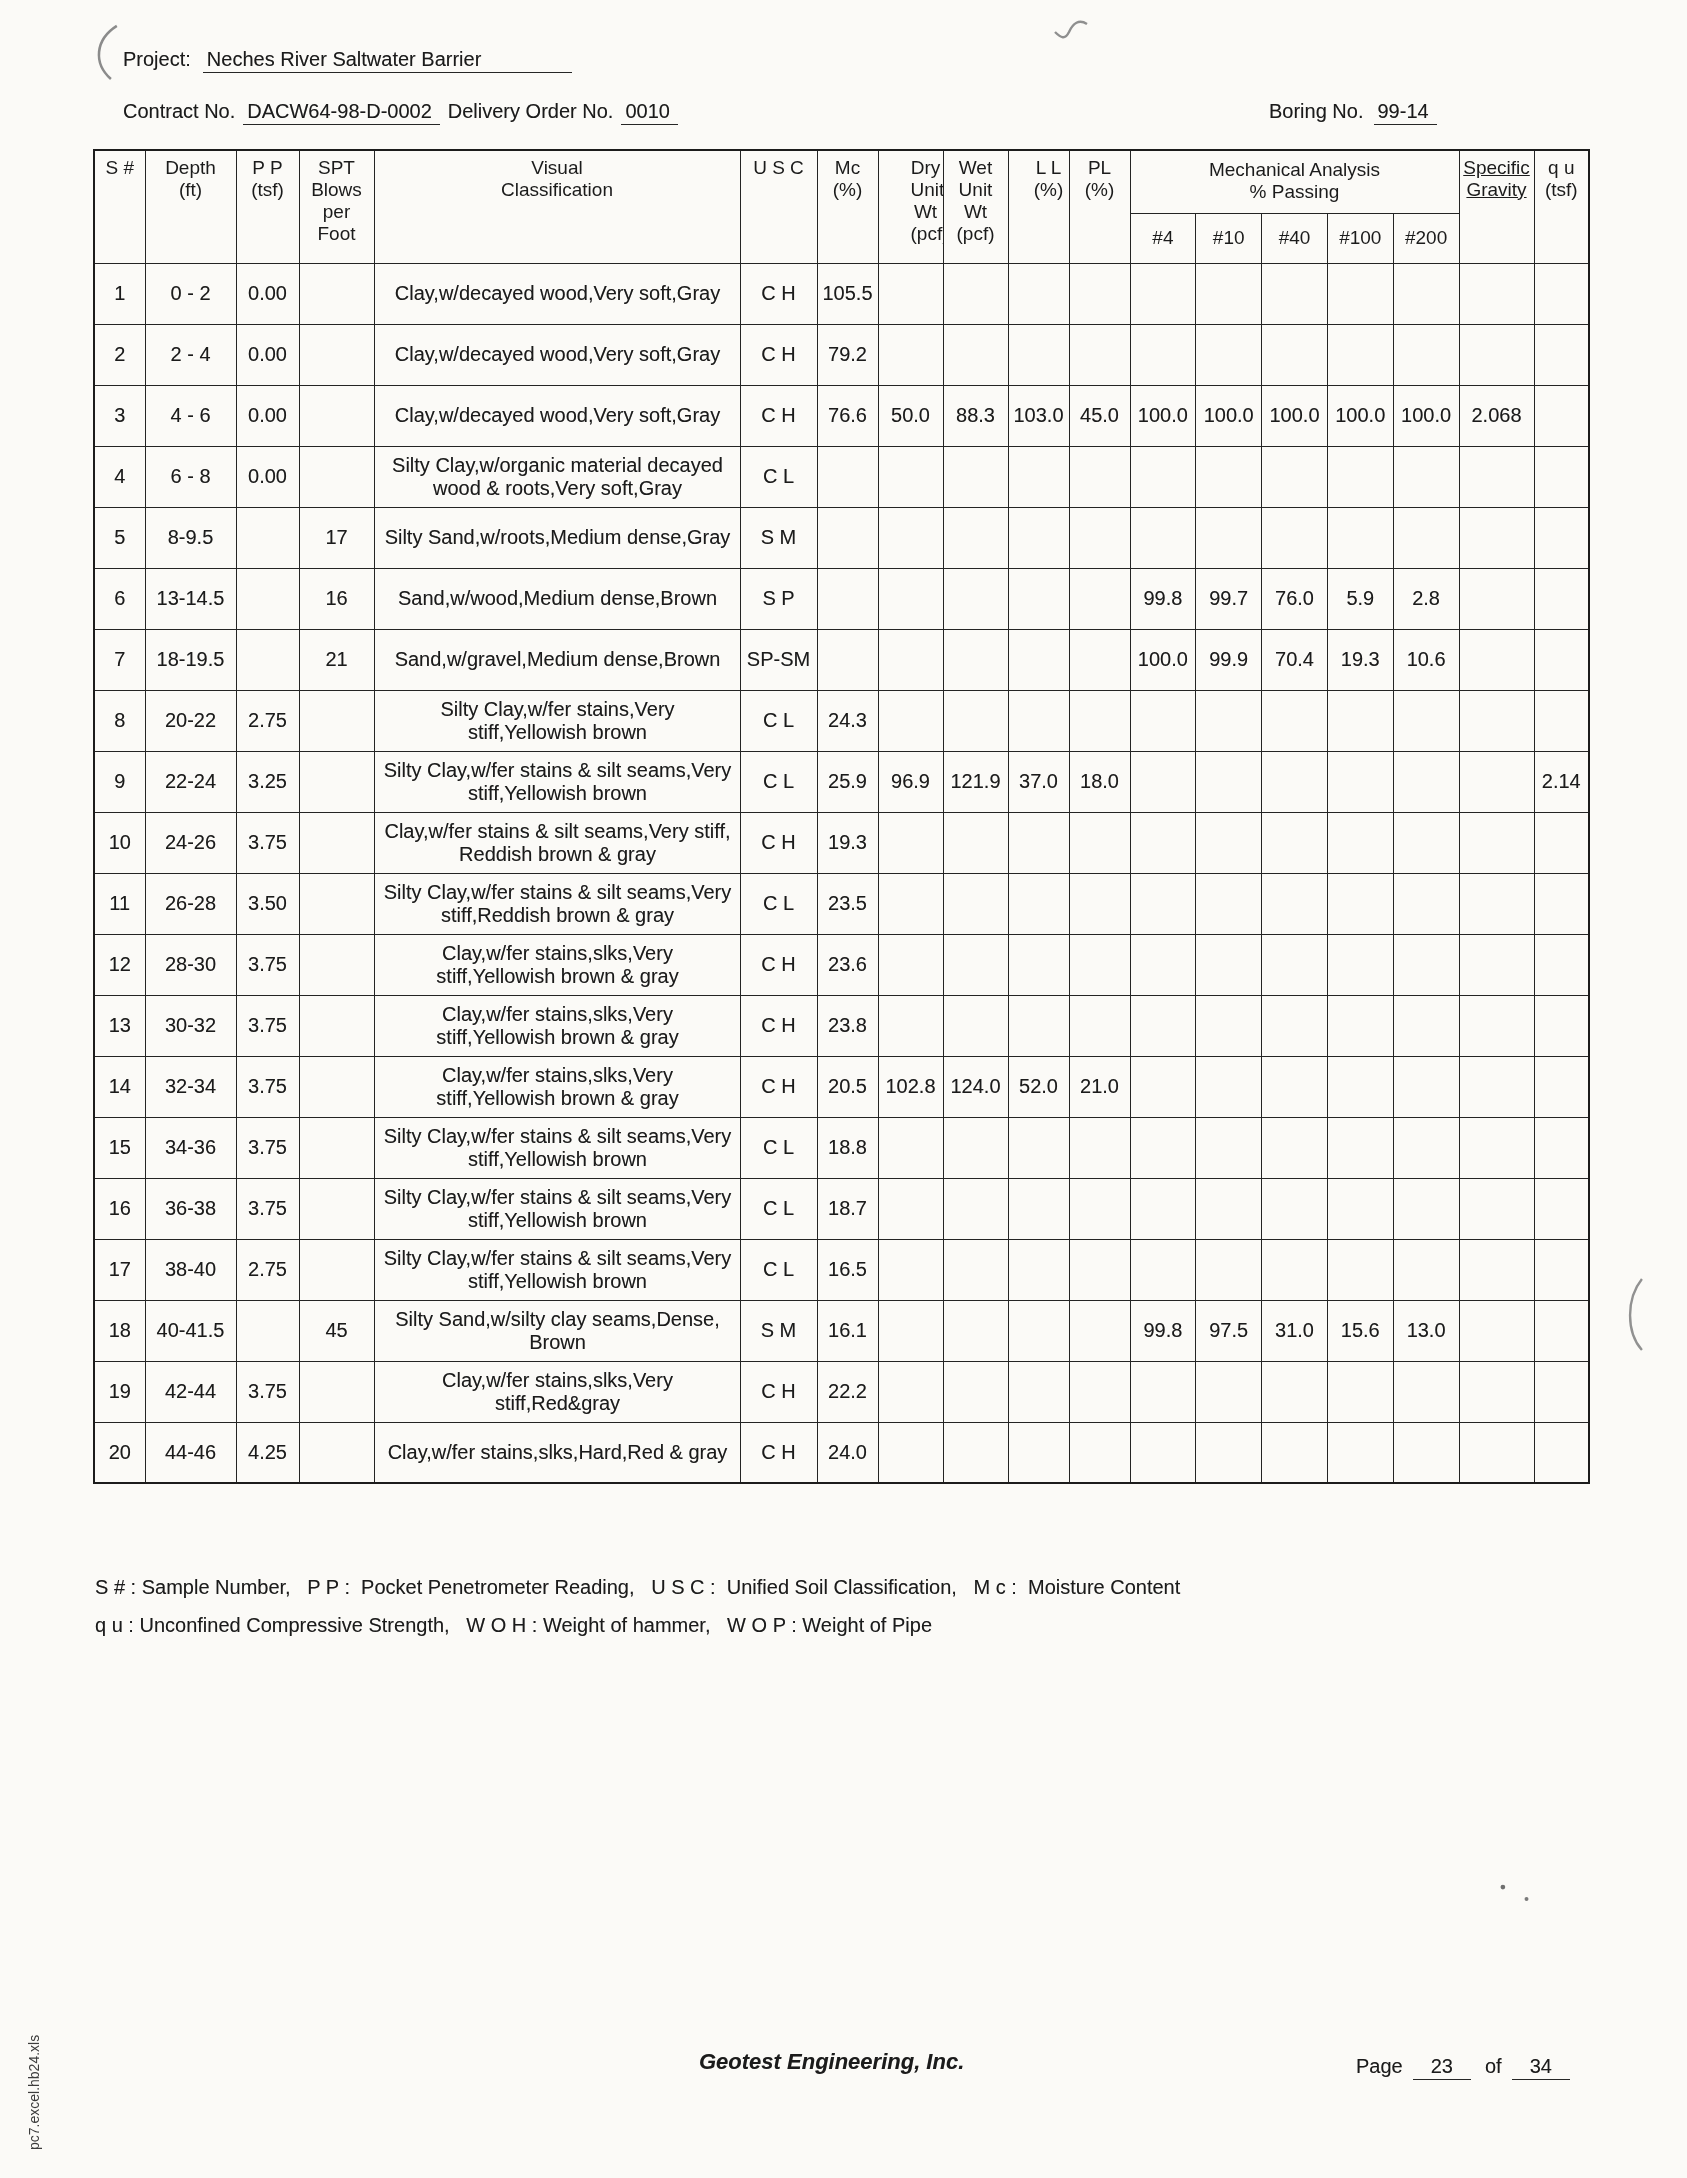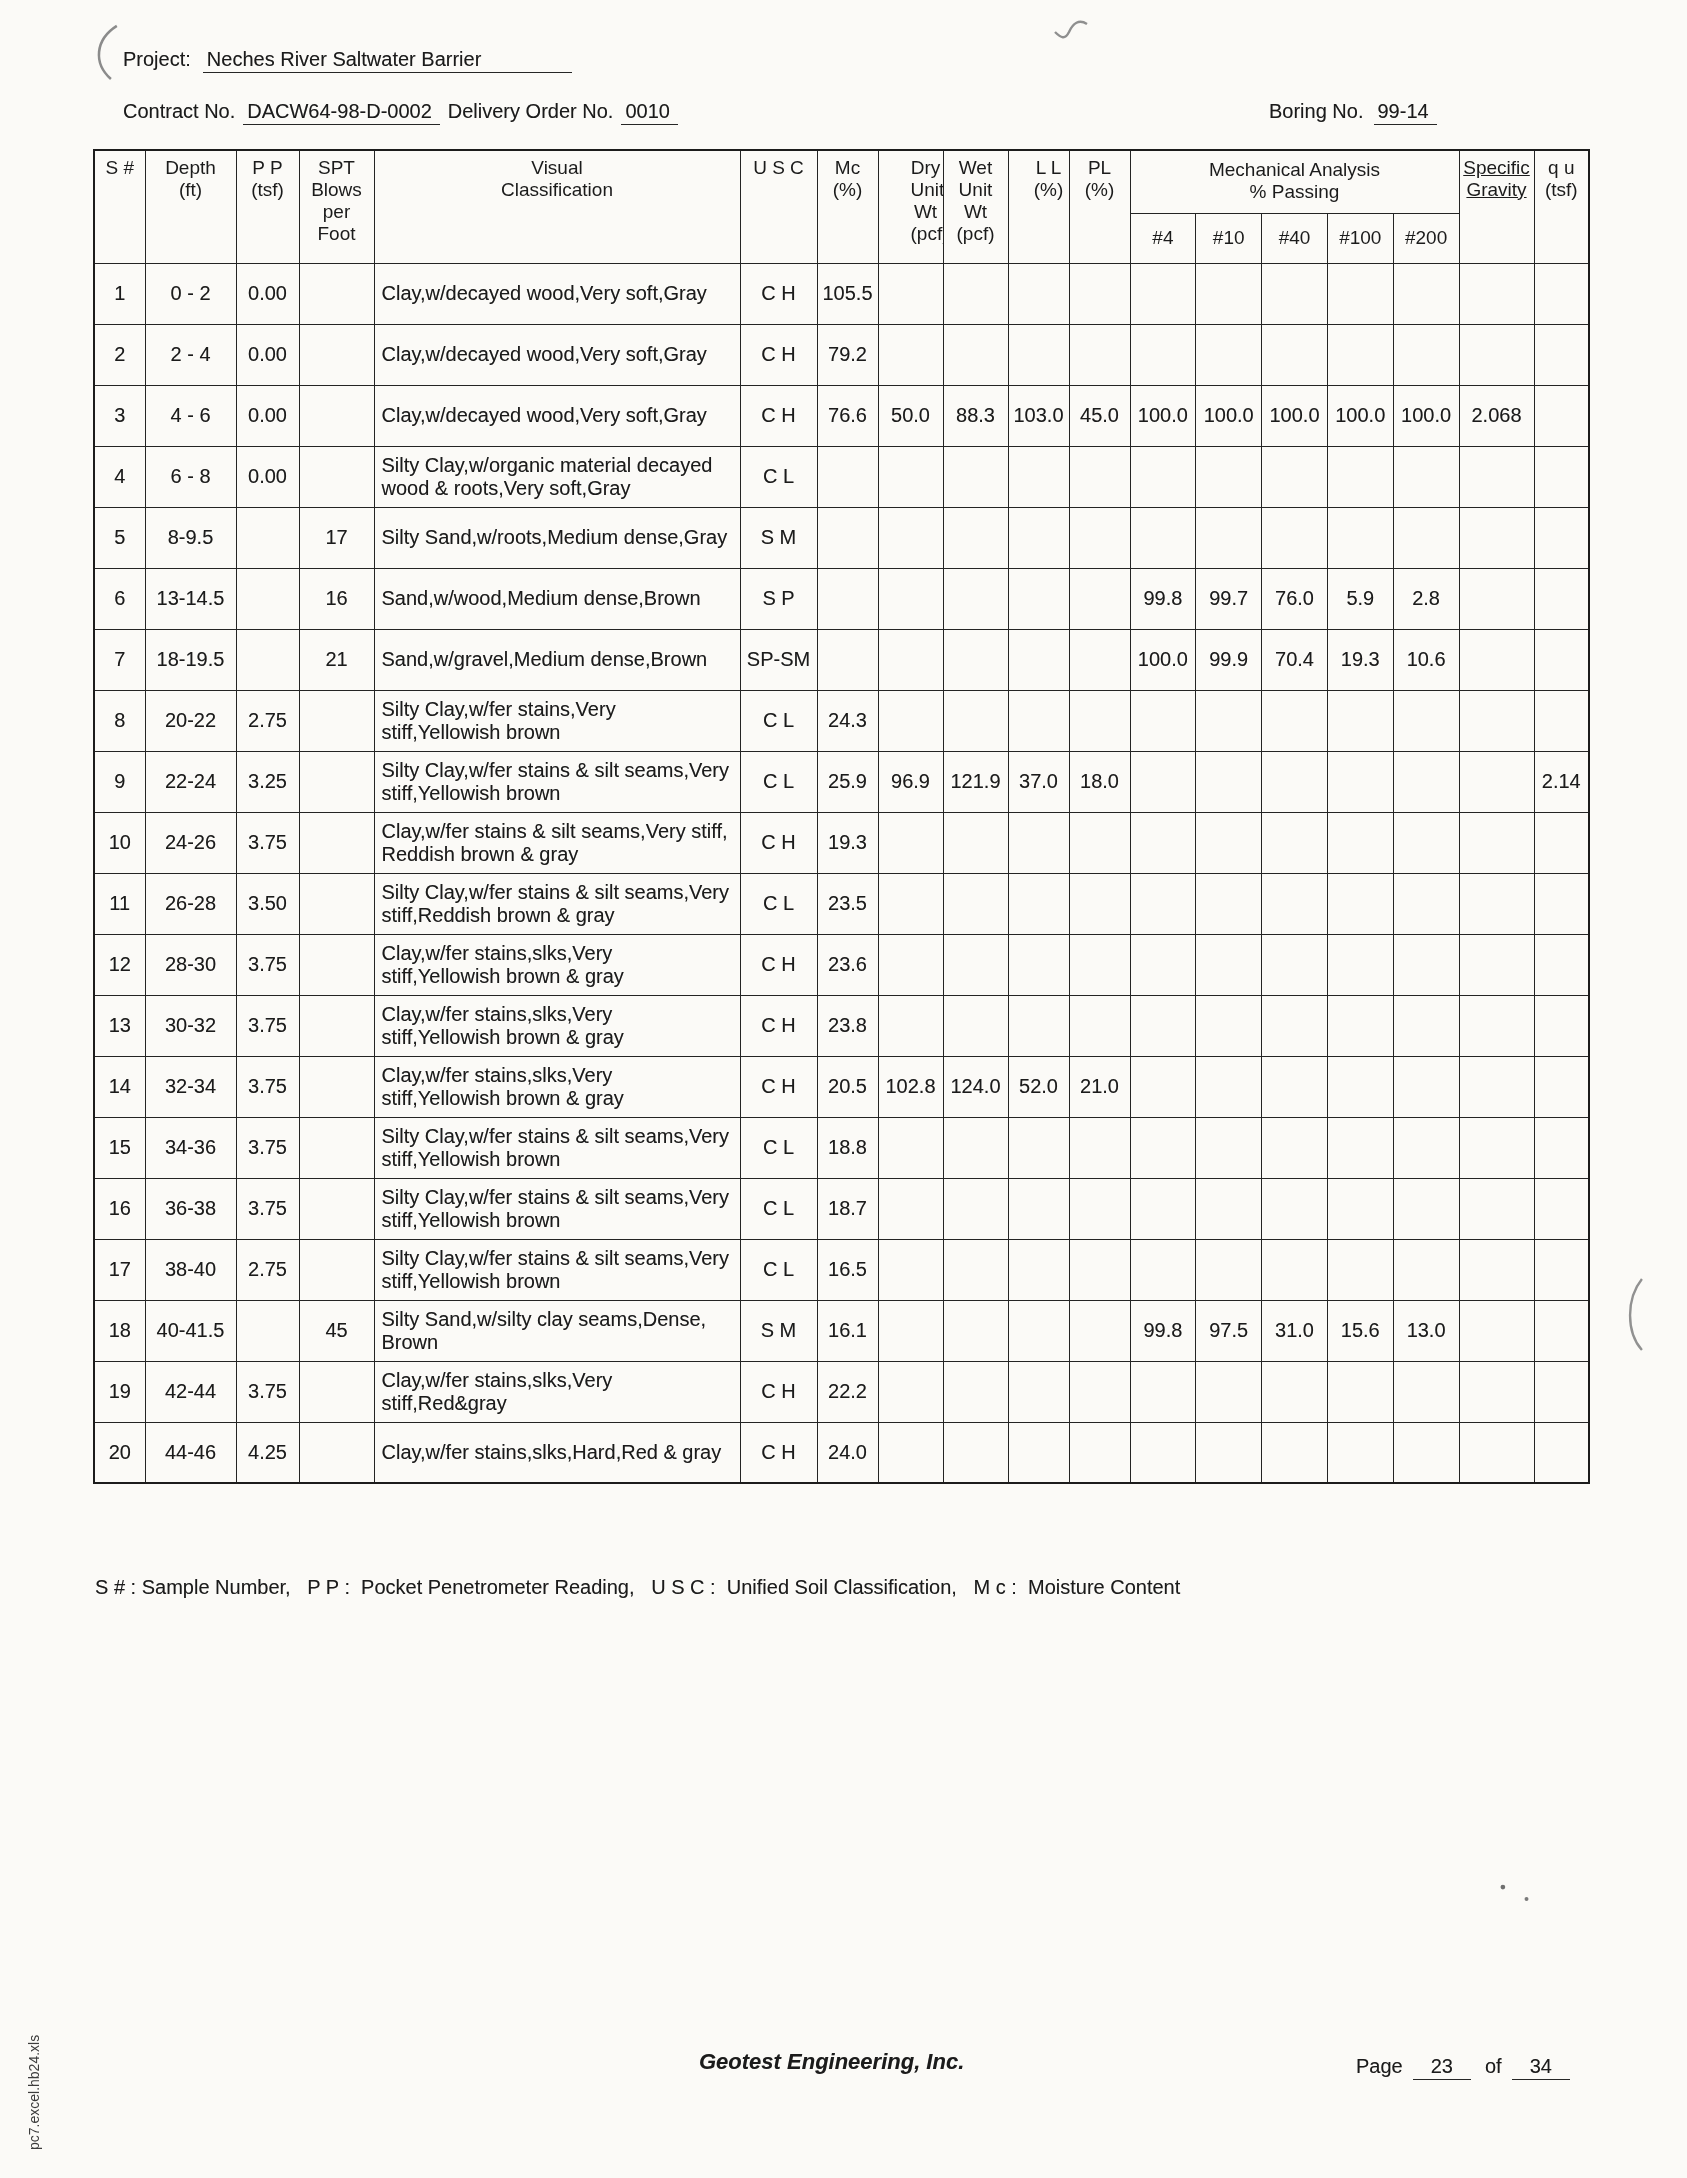--- a/index.html
+++ b/index.html
@@ -34,21 +34,21 @@
     padding:6px 2px 4px;border:1.7px solid #242424;
     overflow:hidden;
   }
   th.group{height:63px;vertical-align:middle;padding-top:2px}
   th.sieve{height:50px;vertical-align:middle;padding:2px}
   td{
     font-size:20px;text-align:center;vertical-align:middle;
     height:61px;padding:2px 3px;border:1.7px solid #242424;
     overflow:hidden;
   }
-  td.left{text-align:left;line-height:1.14;padding:4px 6px 4px 7px}
+  td.left{text-align:center;line-height:1.14;padding:4px 6px 4px 7px}
 
   .fnotes{position:absolute;left:95px;top:1568px;font-size:20px;line-height:38px}
   .fn{white-space:pre}
 
   .company{position:absolute;left:699px;top:2049px;font-size:22px;font-weight:bold;font-style:italic;white-space:nowrap}
   .pageline{position:absolute;left:1356px;top:2055px;font-size:20px;white-space:nowrap}
   .pageline .num{margin:0 10px;padding:0 18px 2px}
   .pageline .of{margin-left:4px}
   .fileref{
     position:absolute;left:26px;top:2150px;font-size:14px;color:#3c3c3c;
@@ -569,20 +569,21 @@
           <td class="txt"></td>
           <td class="txt"></td>
           <td class="txt"></td>
           <td class="txt"></td>
         </tr>
       </tbody>
   </table>
 
   <div class="fnotes txt">
     <div class="fn">S # : Sample Number,   P P :  Pocket Penetrometer Reading,   U S C :  Unified Soil Classification,   M c :  Moisture Content</div>
+    <div class="fn">q u : Unconfined Compressive Strength,   W O H : Weight of hammer,   W O P : Weight of Pipe</div>
   </div>
 
   <div class="company txt">Geotest Engineering, Inc.</div>
   <div class="pageline txt">
     <span>Page</span><span class="ul num">23</span><span class="of">of</span><span class="ul num">34</span>
   </div>
   <div class="fileref">pc7.excel.hb24.xls</div>
 
 </div>
 

